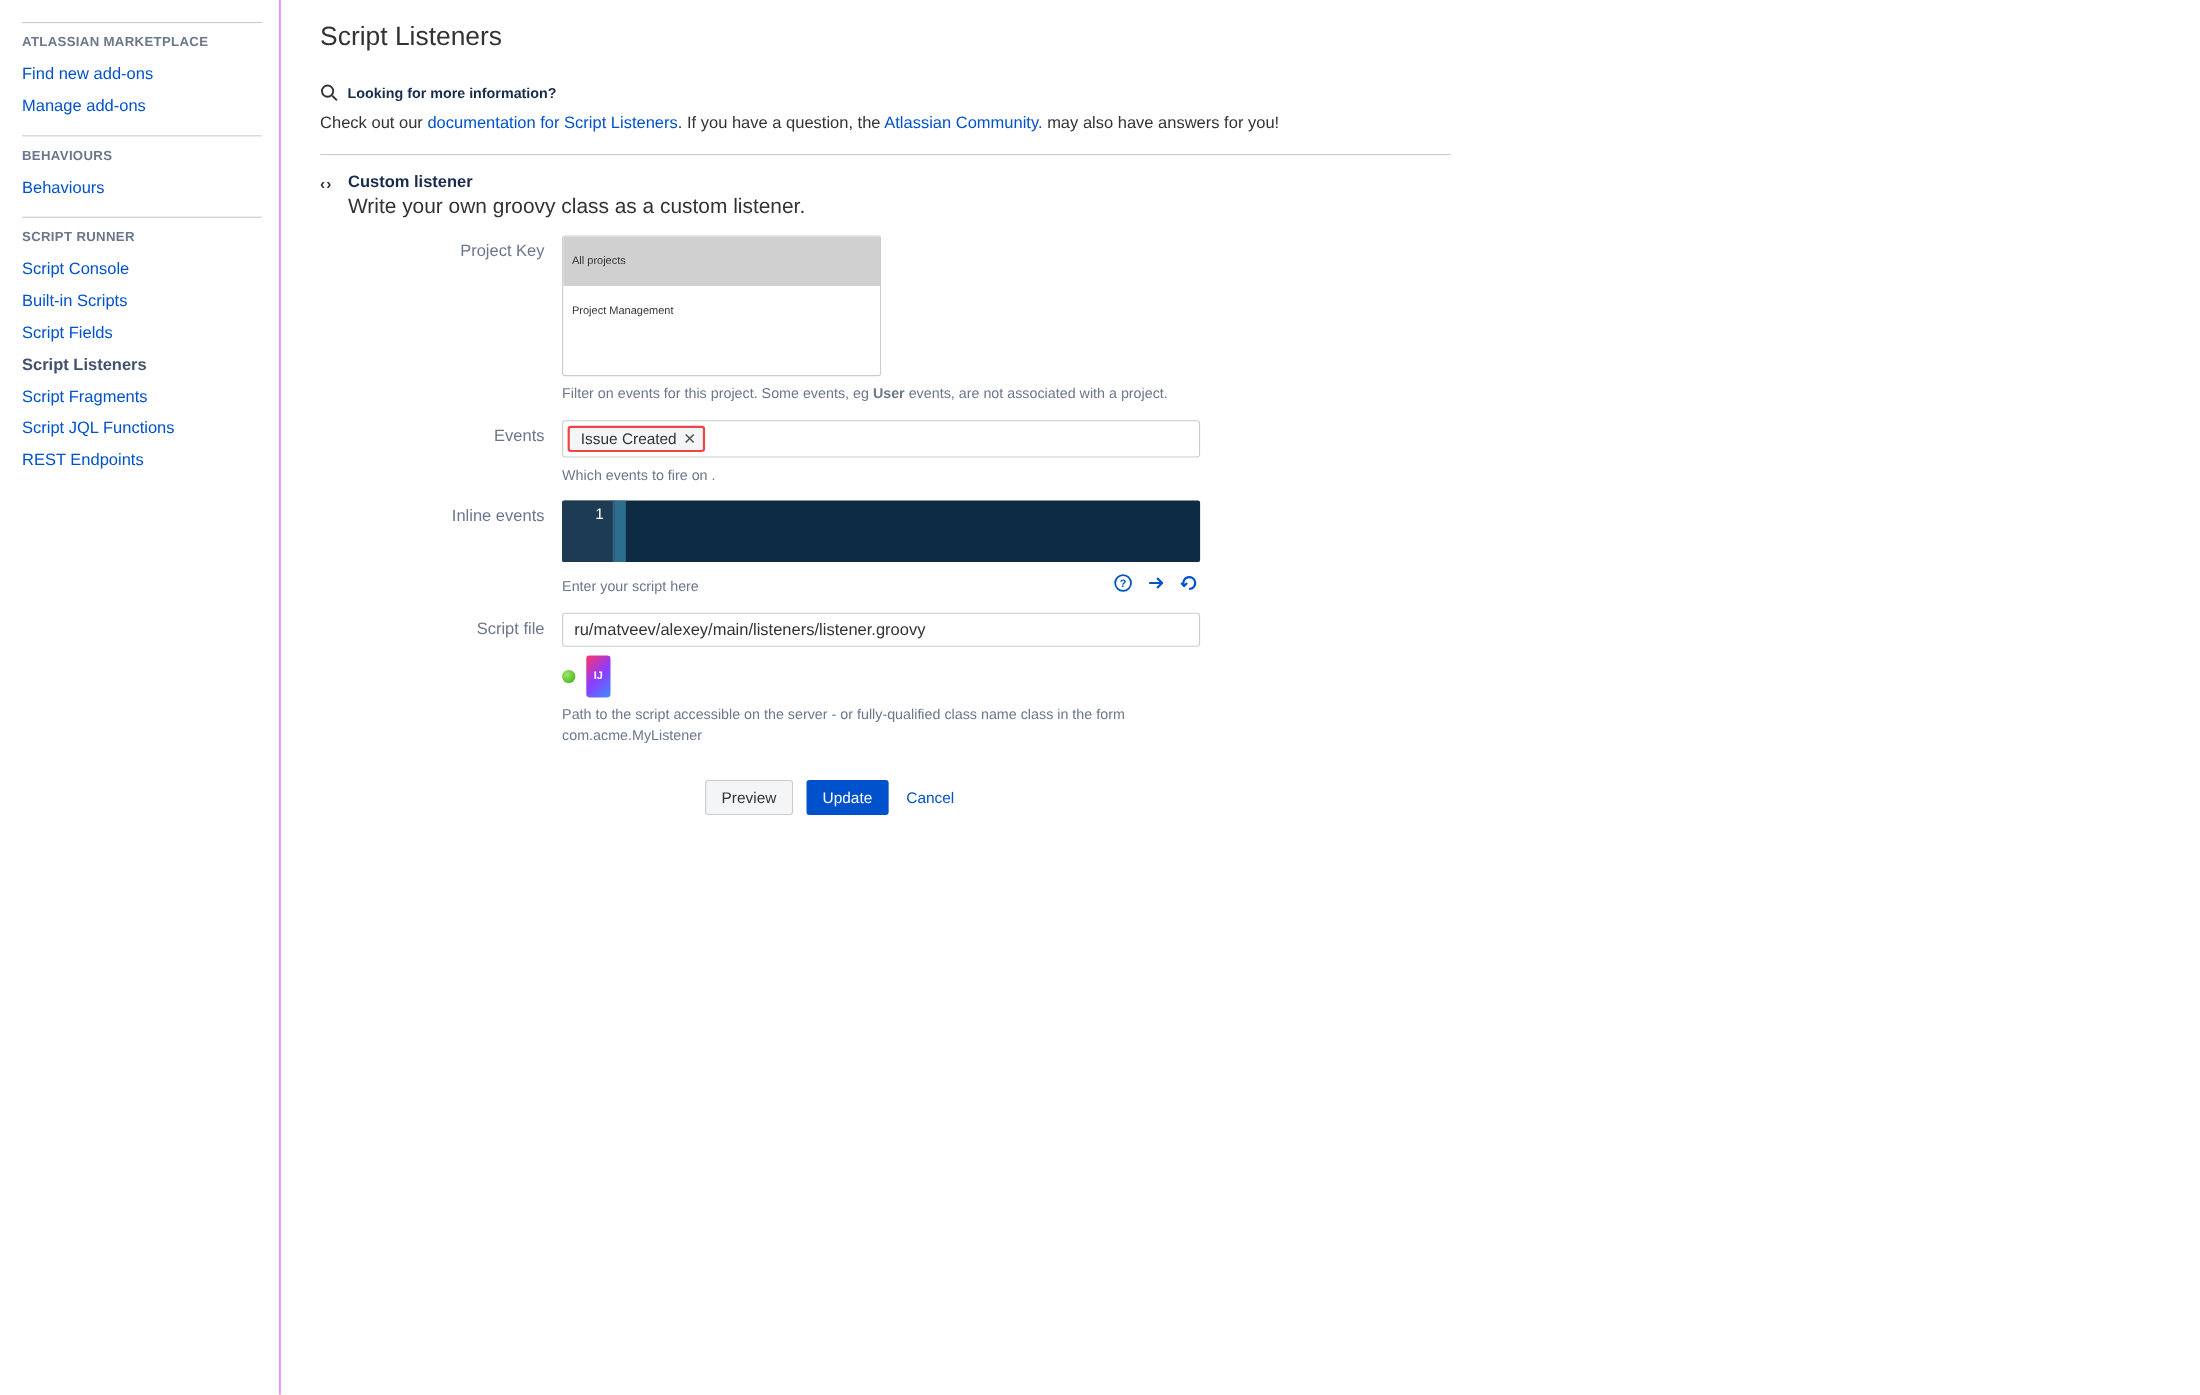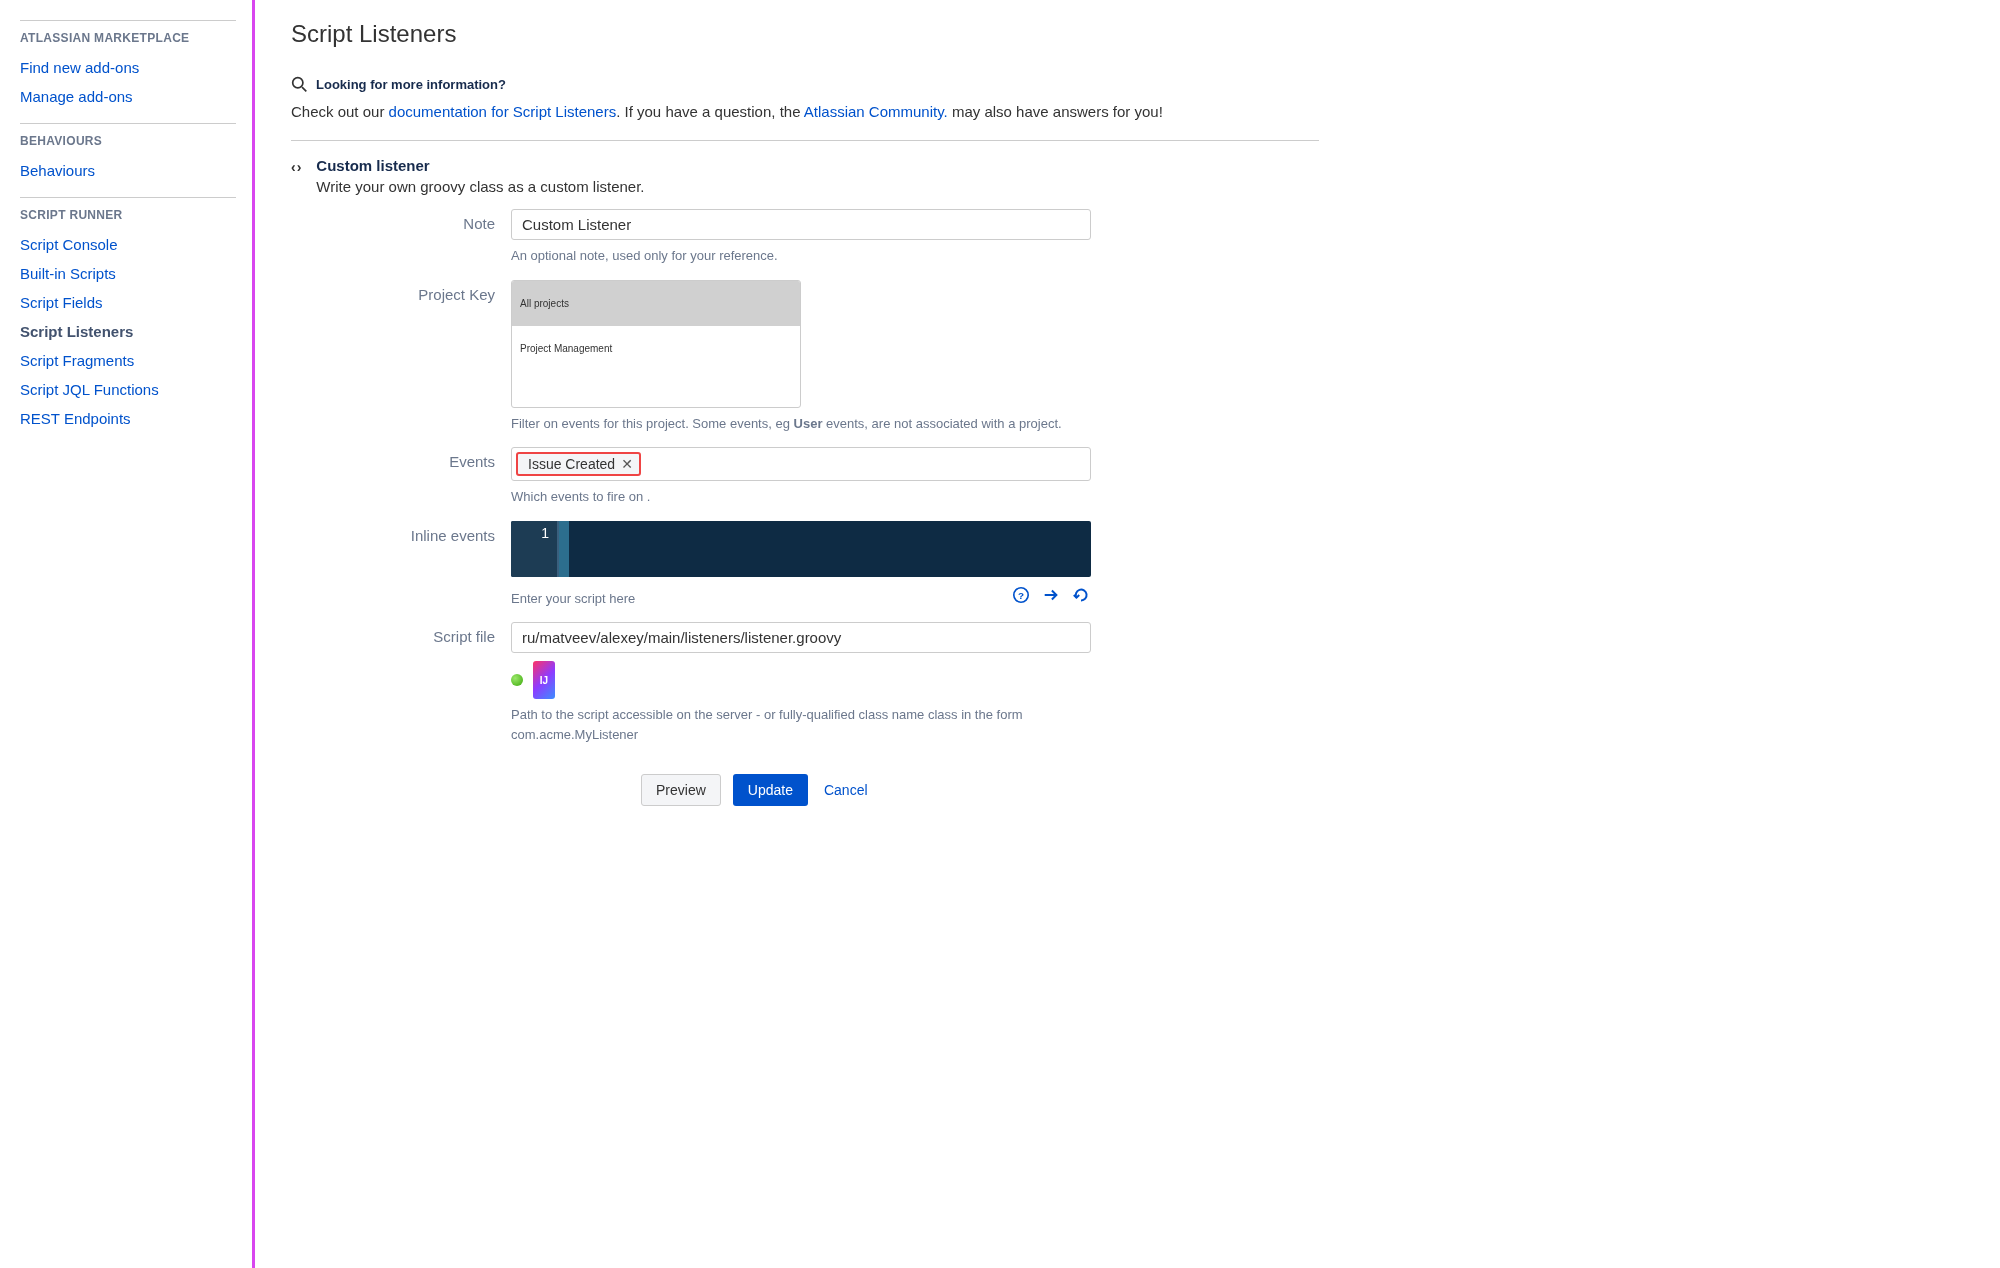--- a/index.html
+++ b/index.html
@@ -6,21 +6,21 @@
     body {
       font-family: -apple-system, BlinkMacSystemFont, "Segoe UI", Arial, sans-serif;
       font-size: 14px;
       color: #333;
       background: #fff;
       display: flex;
     }
     .sidebar {
       width: 255px;
       padding: 20px 16px 20px 20px;
-      border-right: 3px solid #d946ef;
+      border-right: 1px solid #d946ef;
       min-height: 100vh;
       flex-shrink: 0;
     }
     .sidebar-section {
       border-top: 1px solid #ccc;
       padding-top: 10px;
       margin-bottom: 12px;
     }
     .sidebar-section:first-child { margin-top: 0; }
     .sidebar-heading {
@@ -93,21 +93,21 @@
       letter-spacing: 1px;
       margin-top: 2px;
     }
     .form-header-text .fh-title {
       font-weight: 700;
       font-size: 15px;
       color: #172b4d;
       margin-bottom: 4px;
     }
     .form-header-text .fh-desc {
-      font-size: 15px;
+      font-size: 19px;
       color: #333;
     }
     .form-row {
       display: flex;
       margin-bottom: 14px;
       align-items: flex-start;
     }
     .form-label {
       width: 220px;
       text-align: right;
@@ -328,27 +328,20 @@
   <hr class="divider">
 
   <div class="form-header">
     <span class="form-header-icon">‹›</span>
     <div class="form-header-text">
       <div class="fh-title">Custom listener</div>
       <div class="fh-desc">Write your own groovy class as a custom listener.</div>
     </div>
   </div>
 
-  <div class="form-row">
-    <div class="form-label">Note</div>
-    <div class="form-field">
-      <input type="text" class="text-input" value="Custom Listener" style="">
-      <div class="helper-text">An optional note, used only for your reference.</div>
-    </div>
-  </div>
 
   <div class="form-row">
     <div class="form-label">Project Key</div>
     <div class="form-field">
       <div class="listbox">
         <div class="listbox-option selected">All projects</div>
         <div class="listbox-option">Project Management</div>
       </div>
       <div class="helper-text">
         <span>Filter on events for this project. Some events, eg </span><strong>User</strong><span> events, are not associated with a project.</span>

